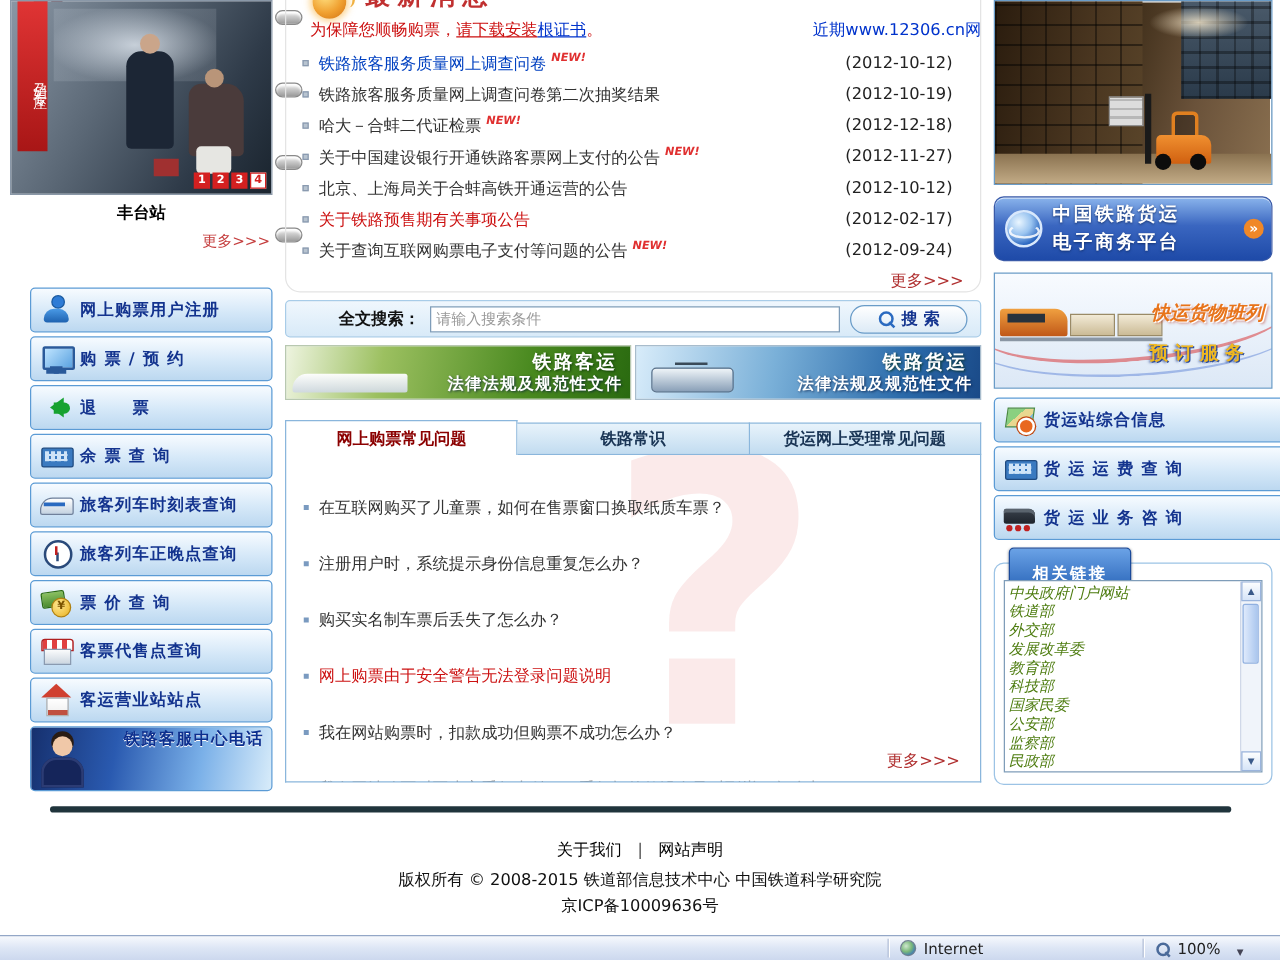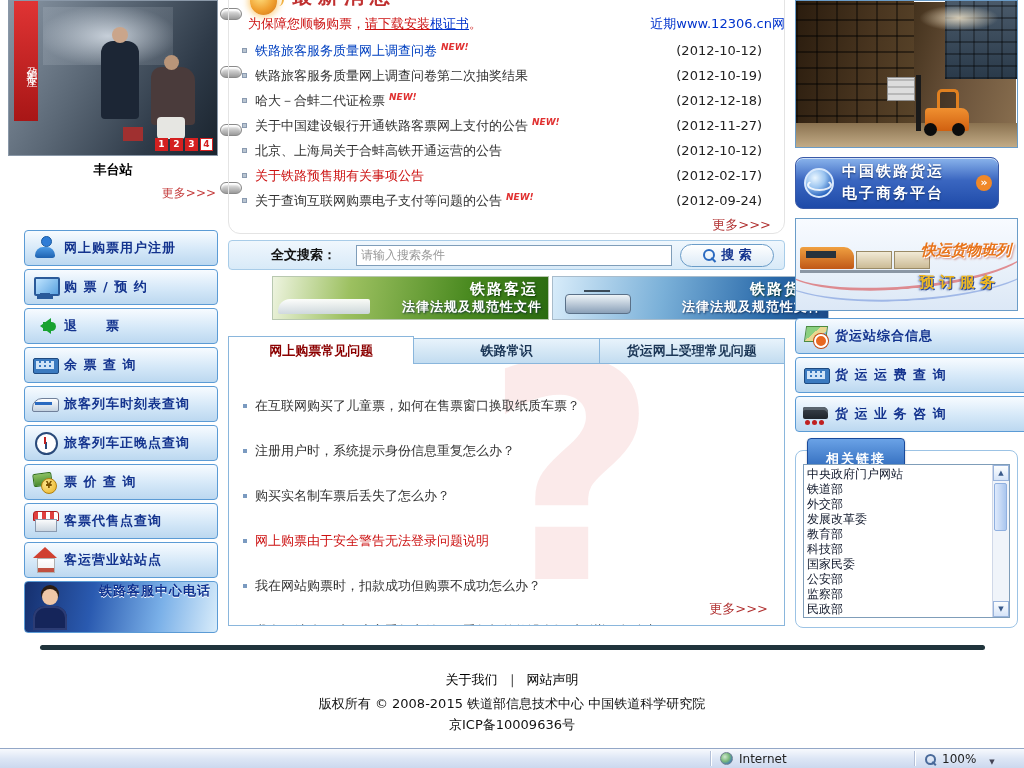--- a/index.html
+++ b/index.html
@@ -90,28 +90,28 @@
   .nbul{width:5px;height:5px;background:#b8c4d0;border:1px solid #8a9ab0;margin-right:8px;flex:none;}
   .ntitle{color:#333;text-decoration:none;}
   .ntitle.blue{color:#0040c0;}
   .ntitle.red{color:#cc1111;}
   .nnew{color:#e03030;font-size:9px;font-style:italic;font-weight:bold;margin-left:4px;transform:translateY(-4px);}
   .ndate{margin-left:auto;color:#222;padding-right:10px;}
   .news-more{position:absolute;right:14px;top:216px;font-size:13px;color:#b03030;}
   .searchbar{position:absolute;left:0;top:240px;width:557px;height:30px;border:1px solid #a8cce8;border-radius:4px;
     background:linear-gradient(#f0f7fd,#d8eaf8);display:flex;align-items:center;padding:0 10px 0 42px;gap:8px;}
   .searchbar .slabel{font-size:13px;font-weight:bold;color:#111;white-space:nowrap;}
-  .searchbar input{flex:1;height:21px;border:1px solid #7f9db9;font-size:12px;padding:0 4px;color:#333;background:#fff;margin-left:12px;}
+  .searchbar input{flex:1;height:21px;border:1px solid #7f9db9;font-size:12px;padding:0 4px;color:#333;background:#fff;}
   .searchbar input::placeholder{color:#999;}
   .sbtn{width:94px;height:23px;border:1px solid #6a9cc8;border-radius:12px;background:linear-gradient(#ffffff,#dceaf6);
     display:flex;align-items:center;justify-content:center;gap:5px;font-size:13px;font-weight:bold;color:#13338e;flex:none;}
   .i-mag{width:14px;height:14px;position:relative;flex:none;}
   .i-mag::before{content:"";position:absolute;left:1px;top:1px;width:8px;height:8px;border:2px solid #2a6ac0;border-radius:50%;}
   .i-mag::after{content:"";position:absolute;left:10px;top:9px;width:6px;height:2px;background:#2a6ac0;transform:rotate(45deg);transform-origin:0 0;}
-  .banner-row{position:absolute;left:0;top:276px;width:611px;display:flex;gap:3px;margin-left:44px;}
+  .banner-row{position:absolute;left:0;top:276px;width:611px;display:flex;gap:3px;}
   .lbanner{width:277px;height:44px;position:relative;overflow:hidden;border:1px solid #b8c8b0;}
   .lbanner.green{background:linear-gradient(100deg,#eef4e0 0%,#9cc060 28%,#4a8a20 70%,#2a6a10 100%);}
   .lbanner.bluev{border-color:#a8bccc;background:linear-gradient(100deg,#d8ecfa 0%,#7ab0d8 40%,#2a6aaa 78%,#1a4a88 100%);}
   .bn-train{position:absolute;left:5px;bottom:5px;width:92px;height:15px;background:linear-gradient(#ffffff,#cfd8e0);border-radius:12px 2px 2px 2px;opacity:.95;}
   .bn-loco{position:absolute;left:12px;bottom:5px;width:66px;height:20px;background:linear-gradient(#eef4f8,#8aa0b8);border-radius:4px;border:1px solid #5a7088;}
   .bn-loco::before{content:"";position:absolute;left:18px;top:-5px;width:26px;height:2px;background:#3a4a58;}
   .bn-title{position:absolute;right:10px;top:3px;color:#fff;font-size:15px;font-weight:bold;letter-spacing:2px;text-shadow:1px 1px 2px rgba(0,40,0,.7);}
   .bn-sub{position:absolute;right:6px;bottom:3px;color:#fff;font-size:13px;font-weight:bold;letter-spacing:1px;text-shadow:1px 1px 2px rgba(0,20,60,.7);}
   .faq{position:absolute;left:0;top:336px;width:557px;}
   .tabs{display:flex;align-items:flex-end;height:28px;}
@@ -138,21 +138,21 @@
     background:repeating-linear-gradient(0deg,rgba(0,0,0,.35) 0 2px,transparent 2px 12px),
       repeating-linear-gradient(90deg,rgba(0,0,0,.3) 0 2px,transparent 2px 14px),
       linear-gradient(#4a5a6a,#2a3a4a);}
   .wh-floor{position:absolute;left:0;bottom:0;width:100%;height:24px;background:linear-gradient(#8a7250,#c2ab86);}
   .wh-light{position:absolute;right:18px;top:4px;width:80px;height:26px;background:radial-gradient(ellipse,rgba(255,240,210,.8),transparent 70%);}
   .fk-mast{position:absolute;right:96px;bottom:16px;width:5px;height:56px;background:#1a1a1a;}
   .fk-load{position:absolute;right:102px;bottom:46px;width:28px;height:24px;background:repeating-linear-gradient(0deg,#ddd 0 5px,#b8b8b8 5px 7px);border:1px solid #909090;}
   .fk-cab{position:absolute;right:58px;bottom:38px;width:22px;height:20px;border:3px solid #e08020;border-bottom:none;border-radius:5px 5px 0 0;background:rgba(16,12,8,.35);}
   .fk-body{position:absolute;right:48px;bottom:16px;width:44px;height:23px;background:linear-gradient(#f09030,#d06010);border-radius:4px 8px 2px 2px;}
   .fk-wheel{position:absolute;right:52px;bottom:11px;width:13px;height:13px;border-radius:50%;background:#0c0c0c;box-shadow:-28px 0 0 #0c0c0c;}
-  .ecom{position:absolute;left:0;top:157px;width:204px;height:52px;border:1px solid #3a5aa8;border-radius:8px;
+  .ecom{position:absolute;left:0;top:157px;width:223px;height:52px;border:1px solid #3a5aa8;border-radius:8px;
     background:linear-gradient(#8ab4ec,#3a66c0 45%,#1e4aa8);display:flex;align-items:center;padding:0 6px 0 8px;gap:8px;
     box-shadow:inset 0 1px 0 rgba(255,255,255,.6);}
   .glb{width:30px;height:30px;border-radius:50%;flex:none;position:relative;border:2px solid #d8e8fc;
     background:radial-gradient(circle at 35% 30%,#eaf6ff,#9ac4f0 40%,#2a66c0 75%,#1a3a80);}
   .glb::before{content:"";position:absolute;left:1px;top:9px;width:21px;height:8px;border-radius:50%;border:2px solid rgba(255,255,255,.85);border-top-color:transparent;}
   .ecom-text{color:#fff;font-weight:bold;font-size:15px;letter-spacing:2px;line-height:1.45;text-shadow:0 1px 2px #12306e;white-space:nowrap;}
   .arr{margin-left:auto;width:16px;height:16px;border-radius:50%;background:#f08828;color:#fff;font-size:11px;line-height:15px;text-align:center;font-weight:bold;flex:none;}
   .express{position:absolute;left:0;top:218px;width:223px;height:93px;border:1px solid #6a9cc8;overflow:hidden;
     background:linear-gradient(#f8fbff,#dce8f6);}
   .exp-sw1{position:absolute;left:-14px;top:4px;width:250px;height:66px;border-bottom:3px solid rgba(215,40,40,.5);border-radius:50%;transform:rotate(-5deg);}
@@ -168,21 +168,21 @@
   .exp-t2{position:absolute;right:22px;top:54px;font-size:15px;font-weight:bold;color:#f0b820;
     text-shadow:1px 1px 0 #2a4a9a,-1px 1px 2px rgba(30,60,140,.8);white-space:nowrap;}
   .fr-menu{position:absolute;left:0;top:318px;width:223px;}
   .fr-menu .menu-btn{width:258px;}
   .links-wrap{position:absolute;left:0;top:450px;width:223px;height:178px;border:1px solid #9cc3e5;border-radius:8px;background:#fff;}
   .links-pill{position:absolute;left:12px;top:438px;width:98px;height:41px;border:1px solid #1a4a9a;border-radius:4px;
     background:linear-gradient(#6aa2e6,#1e5ab0);color:#fff;font-size:13px;font-weight:bold;letter-spacing:2px;
     display:flex;align-items:center;justify-content:center;box-shadow:0 1px 2px rgba(0,0,0,.3);}
   .listbox{position:absolute;left:8px;top:464px;width:207px;height:154px;border:1px solid #7f9db9;background:#fff;display:flex;overflow:hidden;}
   .list-items{flex:1;padding:2px 0 0 3px;overflow:hidden;}
-  .list-item{font-size:12px;line-height:15px;color:#0f172a;white-space:nowrap;}
+  .list-item{font-size:12px;line-height:15px;color:#4d7c0f;white-space:nowrap;font-style:italic;}
   .vscroll{width:17px;background:#f0f4fa;border-left:1px solid #d0d8e8;display:flex;flex-direction:column;flex:none;}
   .sc-btn{height:16px;background:linear-gradient(#fdfefe,#d6e4f8);border:1px solid #9ab4dc;font-size:7px;color:#3a5a8a;
     display:flex;align-items:center;justify-content:center;}
   .sc-track{flex:1;position:relative;}
   .sc-thumb{position:absolute;left:1px;top:2px;width:13px;height:48px;border:1px solid #90b0e0;border-radius:2px;
     background:linear-gradient(90deg,#dfeafc,#aac6ee);}
 
   
   .footer-bar{position:absolute;left:40px;top:645px;width:945px;height:5px;background:#20343c;border-radius:3px;}
   .f-links{position:absolute;left:0;top:671px;width:1024px;text-align:center;font-size:13px;color:#000;}

